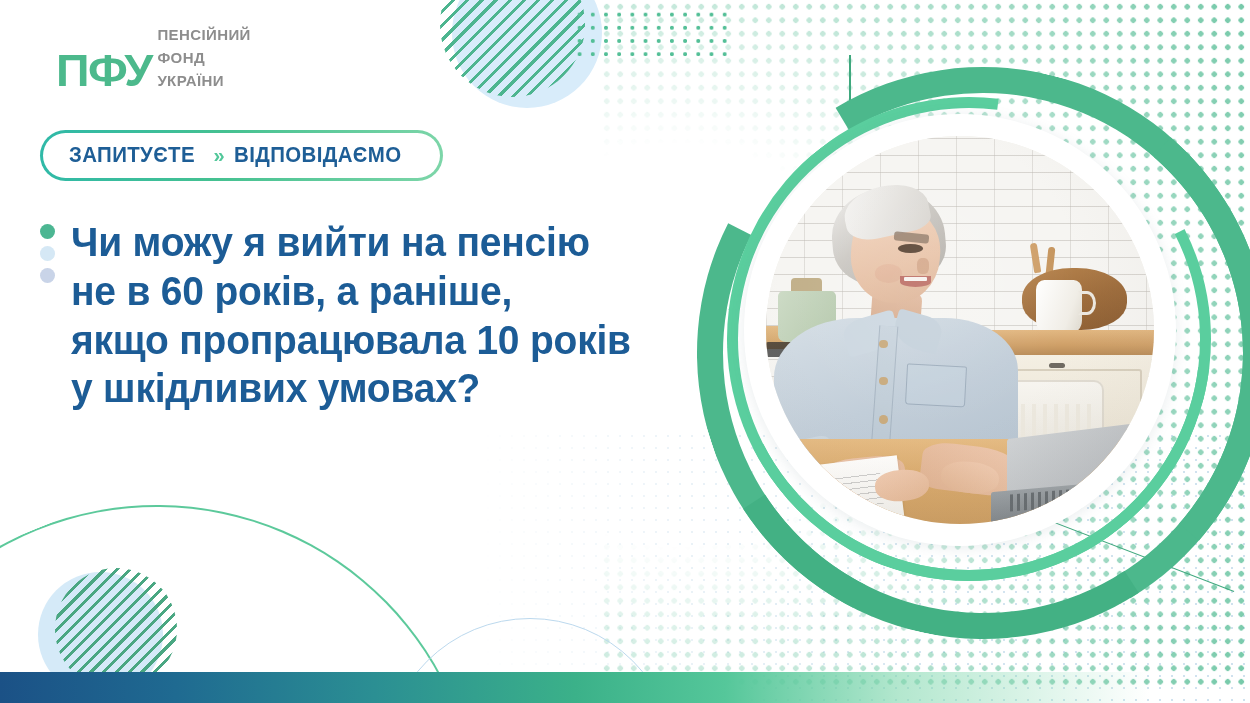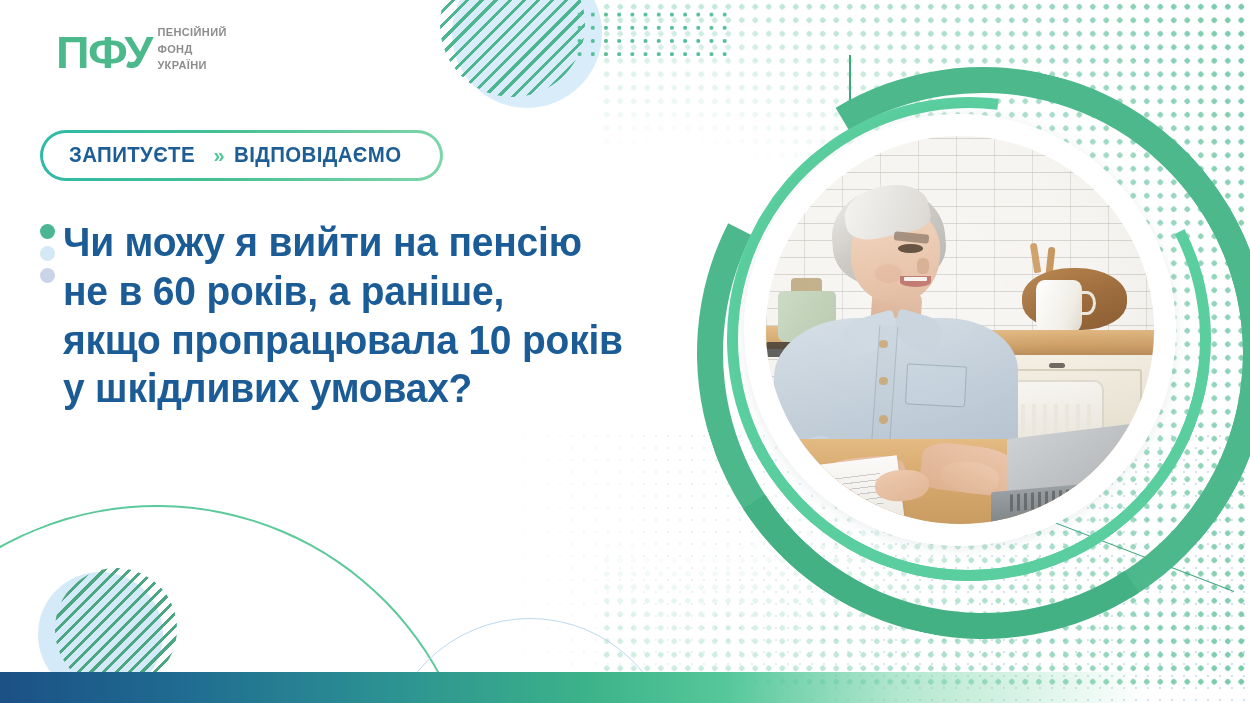--- a/index.html
+++ b/index.html
@@ -521,21 +521,21 @@
     font-size: 44px;
     line-height: .98;
     font-weight: bold;
     color: #4cb98c;
     letter-spacing: -1.5px;
     font-family: "Liberation Sans", sans-serif;
     transform: scaleX(1.06);
     transform-origin: left center;
   }
   .logo-tagline {
-    font-size: 11px;
+    font-size: 15px;
     line-height: 1.52;
     font-weight: bold;
     color: #8d8d8d;
     letter-spacing: .4px;
     text-transform: uppercase;
     font-family: "Liberation Sans", sans-serif;
   }
 
   
   .badge-wrap {
@@ -571,21 +571,21 @@
     font-weight: bold;
     line-height: 1;
   }
 
   
   .headline-row {
     position: absolute;
     left: 40px;
     top: 218px;
     display: flex;
-    gap: 8px;
+    gap: 16px;
   }
   .dots-col {
     display: flex;
     flex-direction: column;
     gap: 7px;
     padding-top: 6px;
   }
   .hdot { width: 15px; height: 15px; border-radius: 50%; }
   .hdot.g { background: #4cb692; }
   .hdot.b { background: #d5e8f5; }

